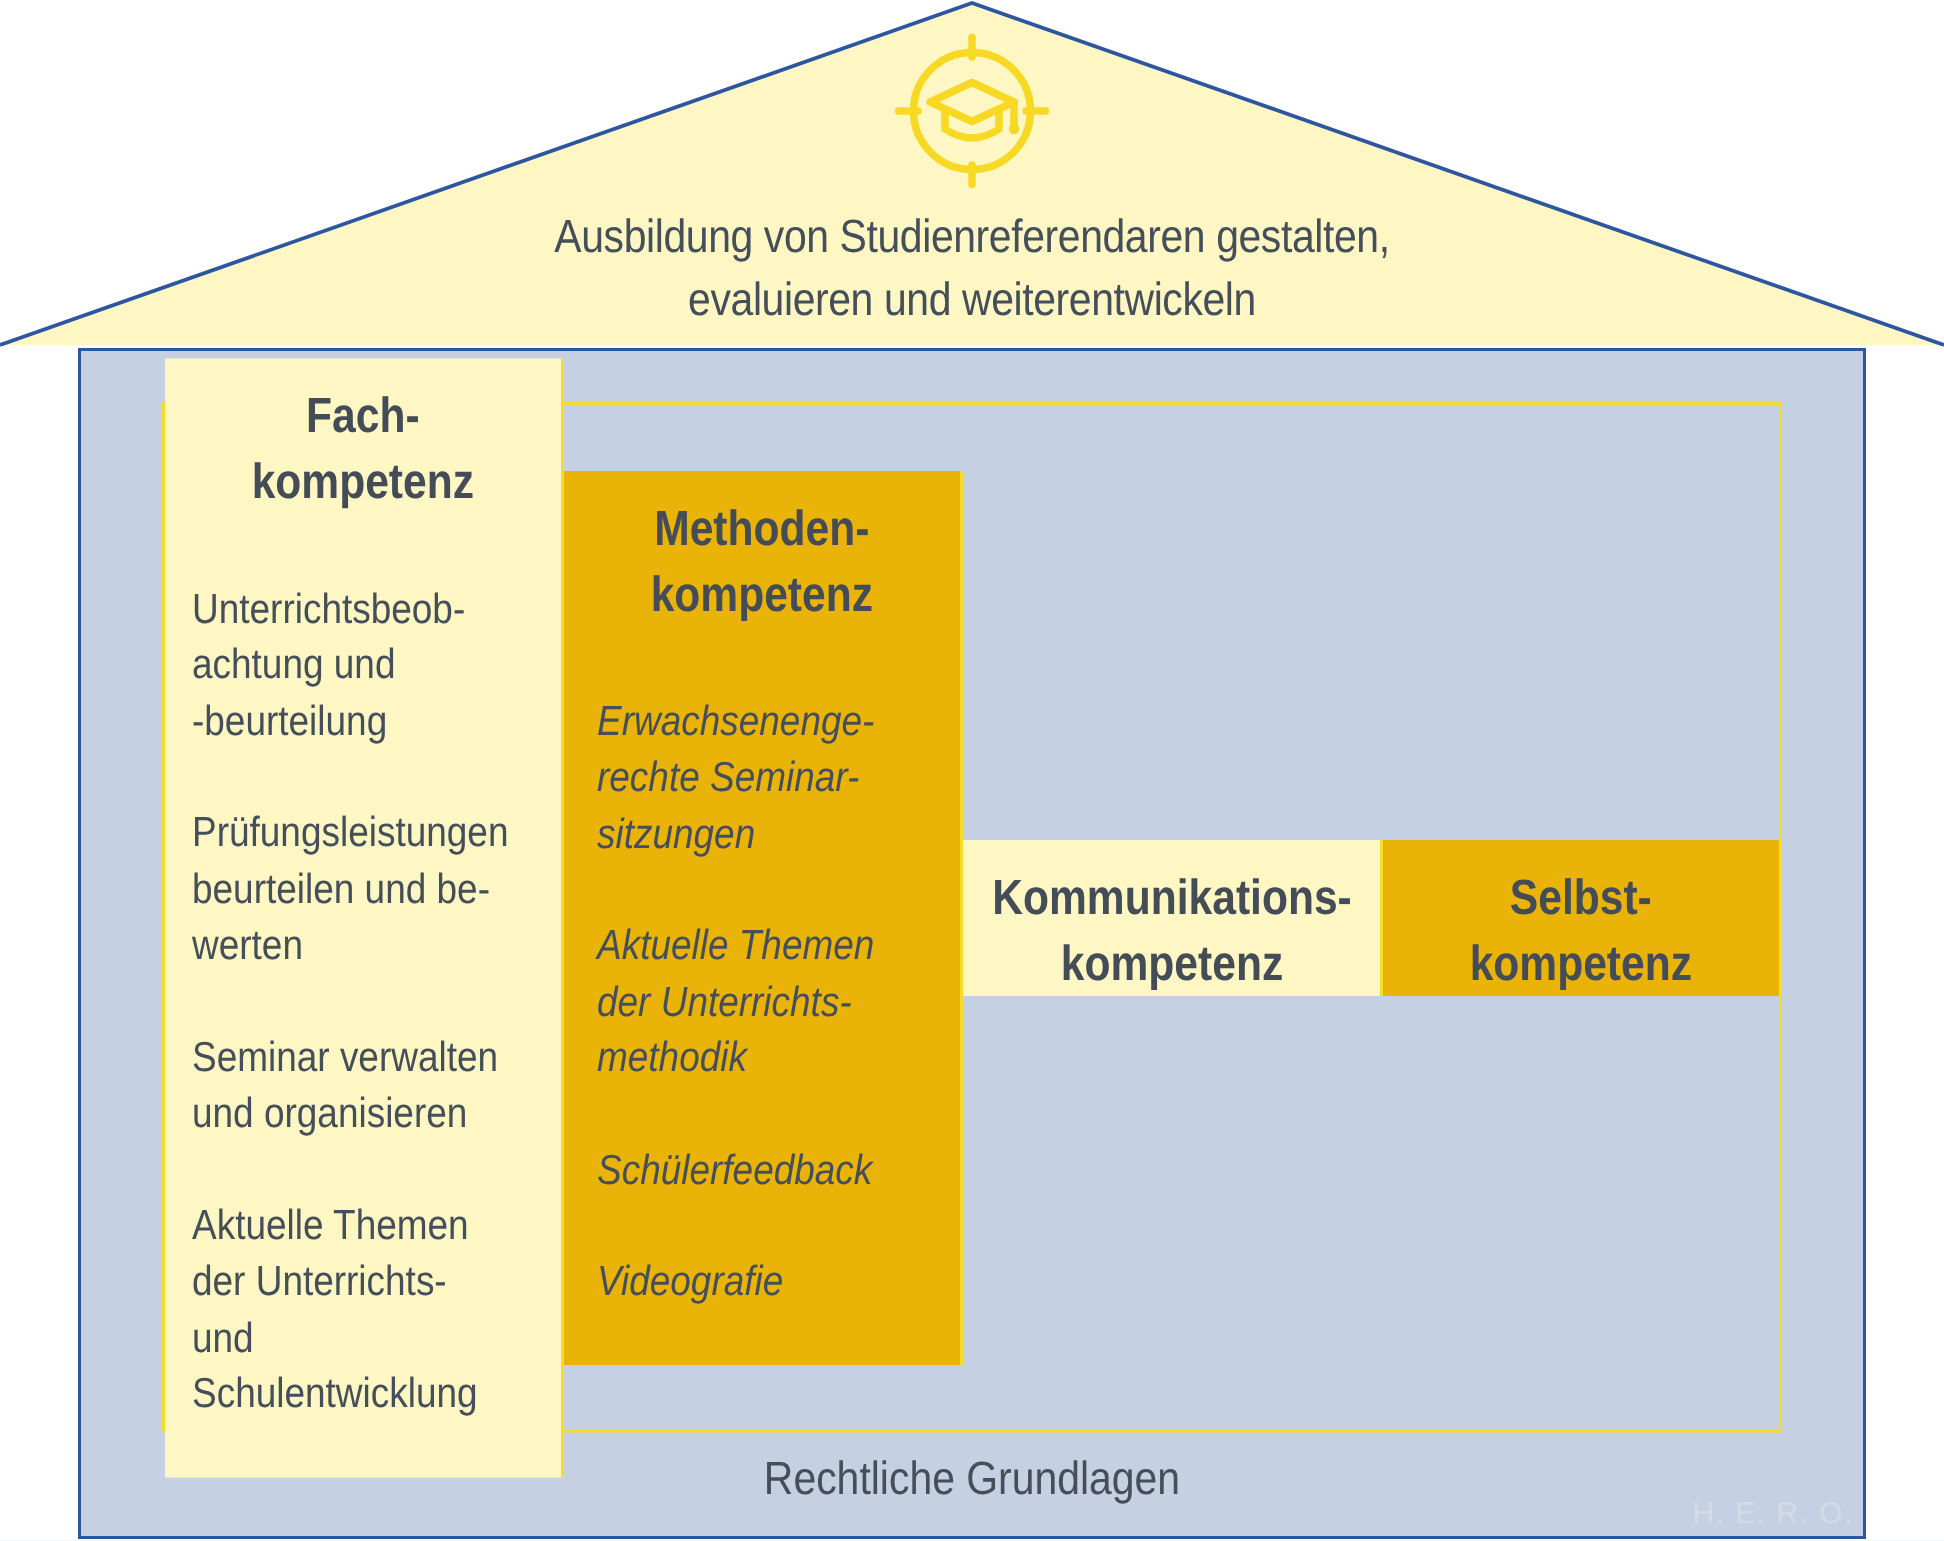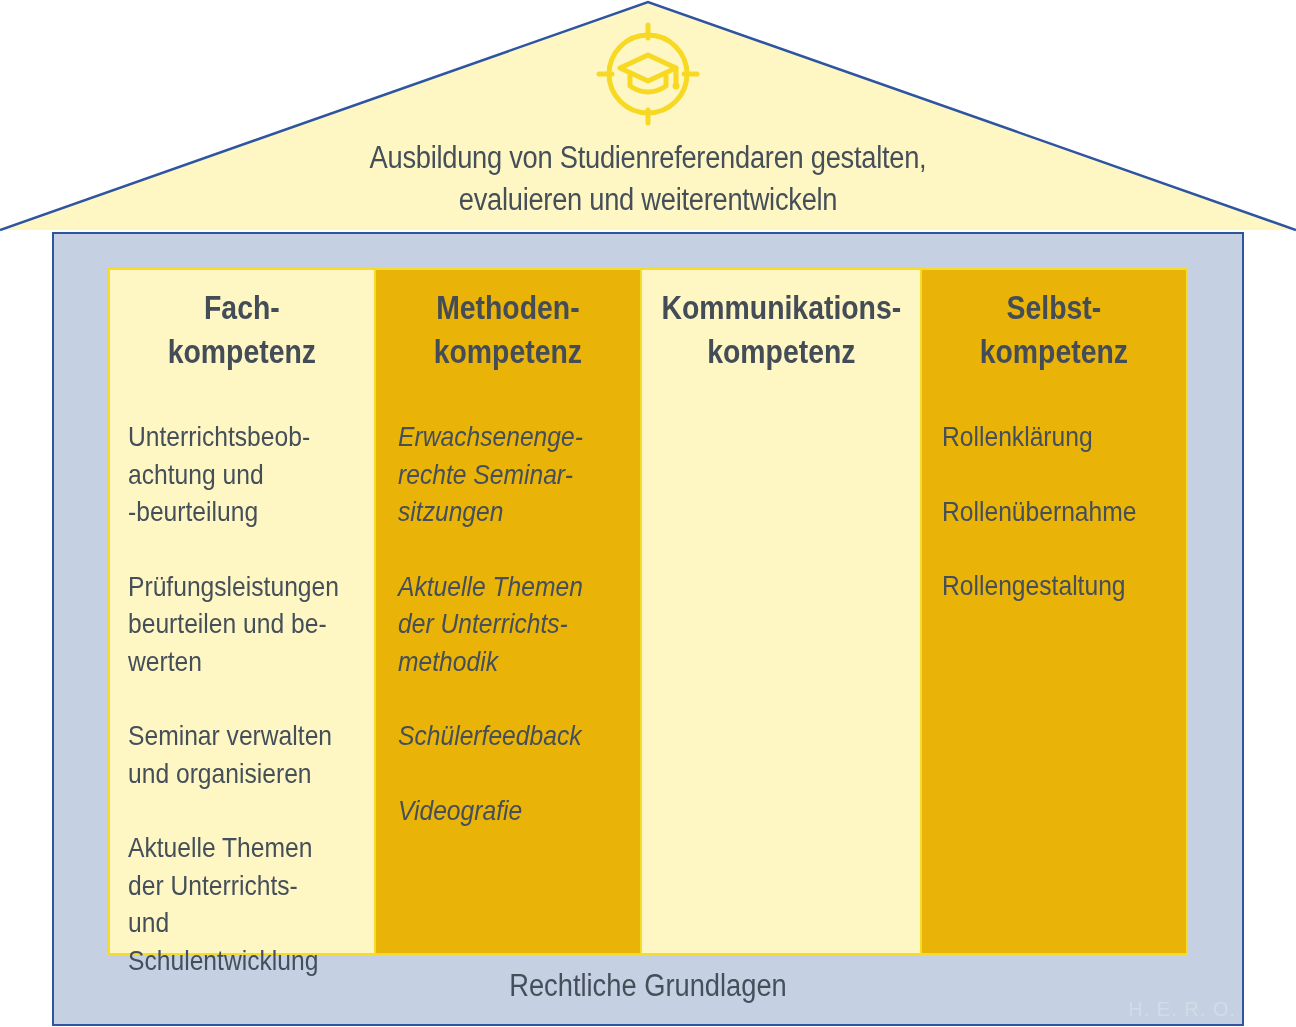--- a/index.html
+++ b/index.html
@@ -6,21 +6,21 @@
   body { width:1296px; height:1027px; position:relative; overflow:hidden;
          font-family: "Liberation Sans", "DejaVu Sans", sans-serif; color:#454f5a; }
   .roof-svg { position:absolute; left:0; top:0; width:1296px; height:234px; }
   .roof-title { position:absolute; left:200px; width:896px; top:137px; text-align:center;
                 font-size:31px; line-height:42px; color:#454f5a; letter-spacing:-0.3px;
                 transform:scaleX(0.88); transform-origin:center; }
   .goal-icon { position:absolute; left:596px; top:22px; width:104px; height:104px; }
   .body-box { position:absolute; left:52px; top:232px; width:1188px; height:790px;
               background:#c5d1e3; border:2.5px solid #2d55a0; box-sizing:content-box; }
   .columns { position:absolute; left:108px; top:268px; width:1080px; height:687px;
-             display:flex; border:2px solid #f5dc2a; box-sizing:border-box; }
+             display:flex; border:2px solid #f5dc2a; box-sizing:border-box;align-items:center; }
   .col { flex:1; box-sizing:border-box; border-right:2px solid #f5dc2a; padding:0; position:relative; }
   .col:last-child { border-right:none; }
   .col.light { background:#fef7c4; }
   .col.dark { background:#eab308; }
   .col-head { text-align:center; font-weight:bold; font-size:33px; line-height:44px;
               margin-top:16px; color:#434c57; transform:scaleX(0.86); transform-origin:center; white-space:nowrap; }
   .items { margin-top:44px; padding-left:18px; }
   .item { font-size:28px; line-height:37.5px; margin-bottom:37px; color:#454f5a;
           white-space:pre-line; transform:scaleX(0.88); transform-origin:left; }
   .foundation { position:absolute; left:52px; width:1192px; top:968px; text-align:center;
@@ -96,22 +96,17 @@
     <div class="col-head">
       <div>Kommunikations-</div>
       <div>kompetenz</div>
     </div>
   </div>
   <div class="col dark">
     <div class="col-head">
       <div>Selbst-</div>
       <div>kompetenz</div>
     </div>
-    <div class="items" style="padding-left:20px;">
-      <div class="item">Rollenklärung</div>
-      <div class="item">Rollenübernahme</div>
-      <div class="item">Rollengestaltung</div>
-    </div>
   </div>
 </div>
 
 <div class="foundation">Rechtliche Grundlagen</div>
 <div class="watermark">H. E. R. O.</div>
 
 </body></html>

